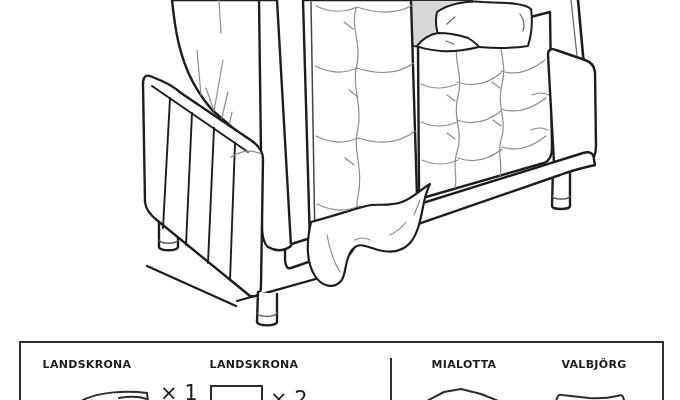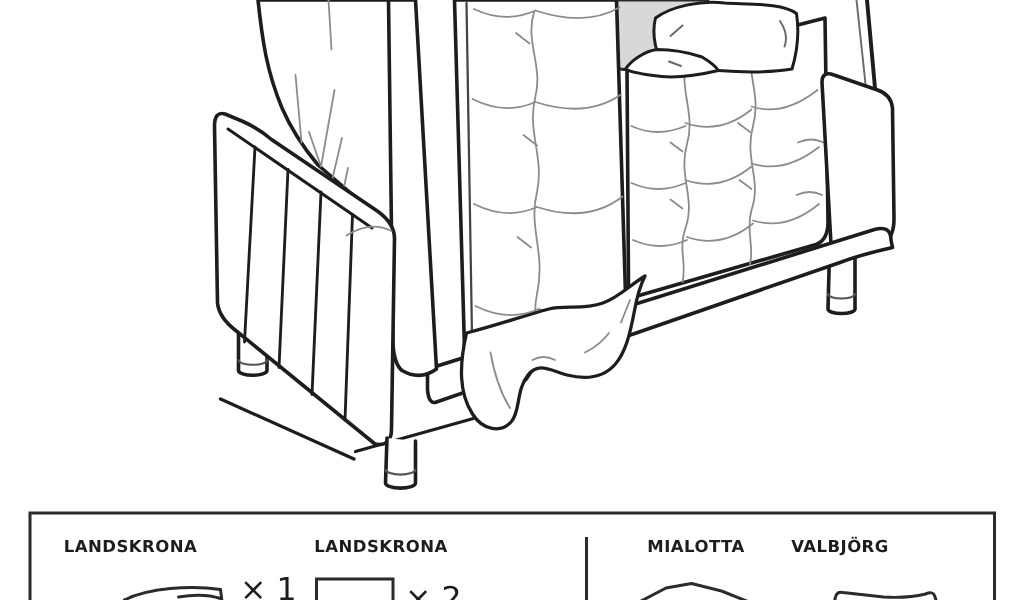--- a/index.html
+++ b/index.html
@@ -141,21 +141,21 @@
         </g>
       </g>
     </g>
   </svg>
 
   <div class="legend">
 
     <span class="legend-label" style="left:66px">LANDSKRONA</span>
     <span class="legend-label" style="left:233px">LANDSKRONA</span>
     <span class="legend-label" style="left:443px">MIALOTTA</span>
-    <span class="legend-label" style="left:539px">VALBJÖRG</span>
+    <span class="legend-label" style="left:573px">VALBJÖRG</span>
 
     <div class="legend-divider"></div>
 
     <svg class="legend-icon icon-sofa" width="80" height="40" viewBox="0 0 80 40">
       <g fill="none" stroke="#2b2b2b" stroke-width="2" stroke-linecap="round">
         <path d="M4,11 C20,3 48,1 68,4"></path>
         <path d="M40,9 C52,7 62,8 68,10"></path>
         <path d="M4,11 L3,26 M68,4 L70,20"></path>
       </g>
     </svg>

